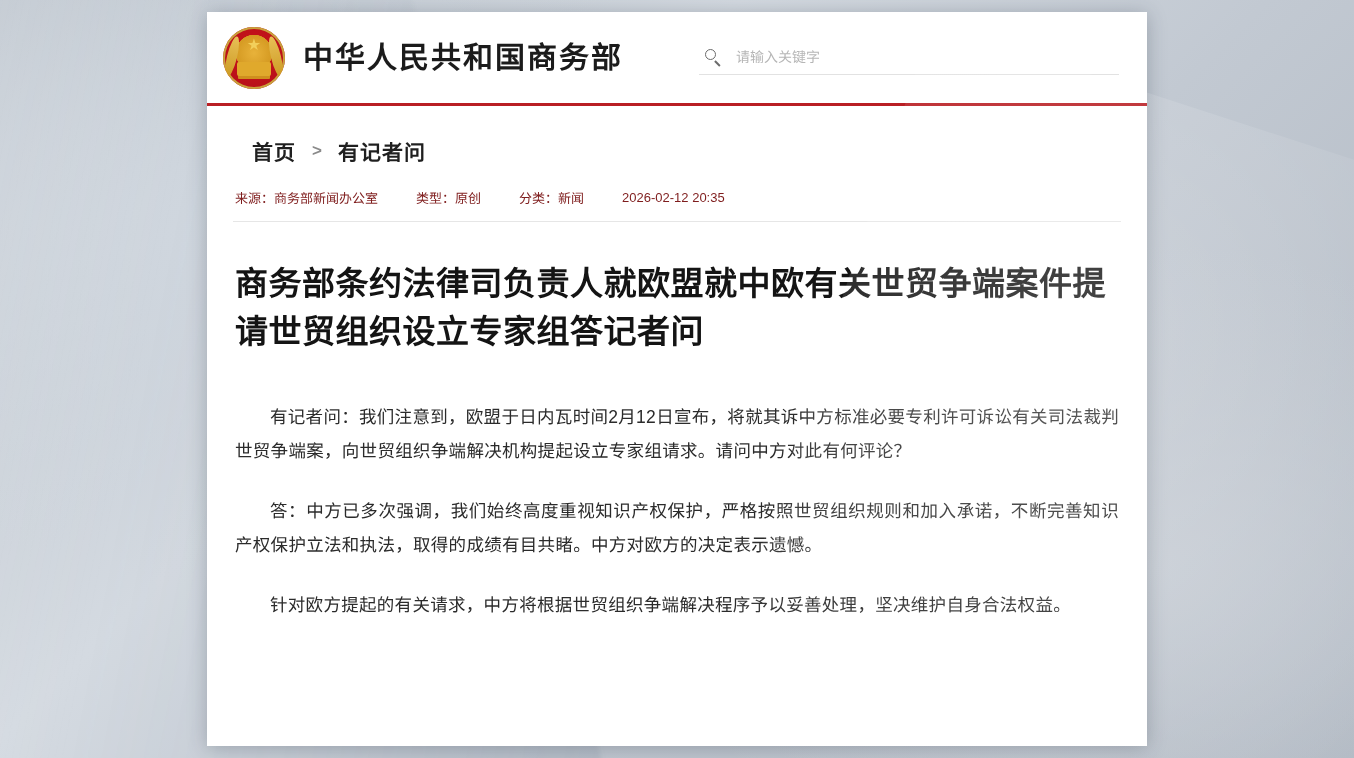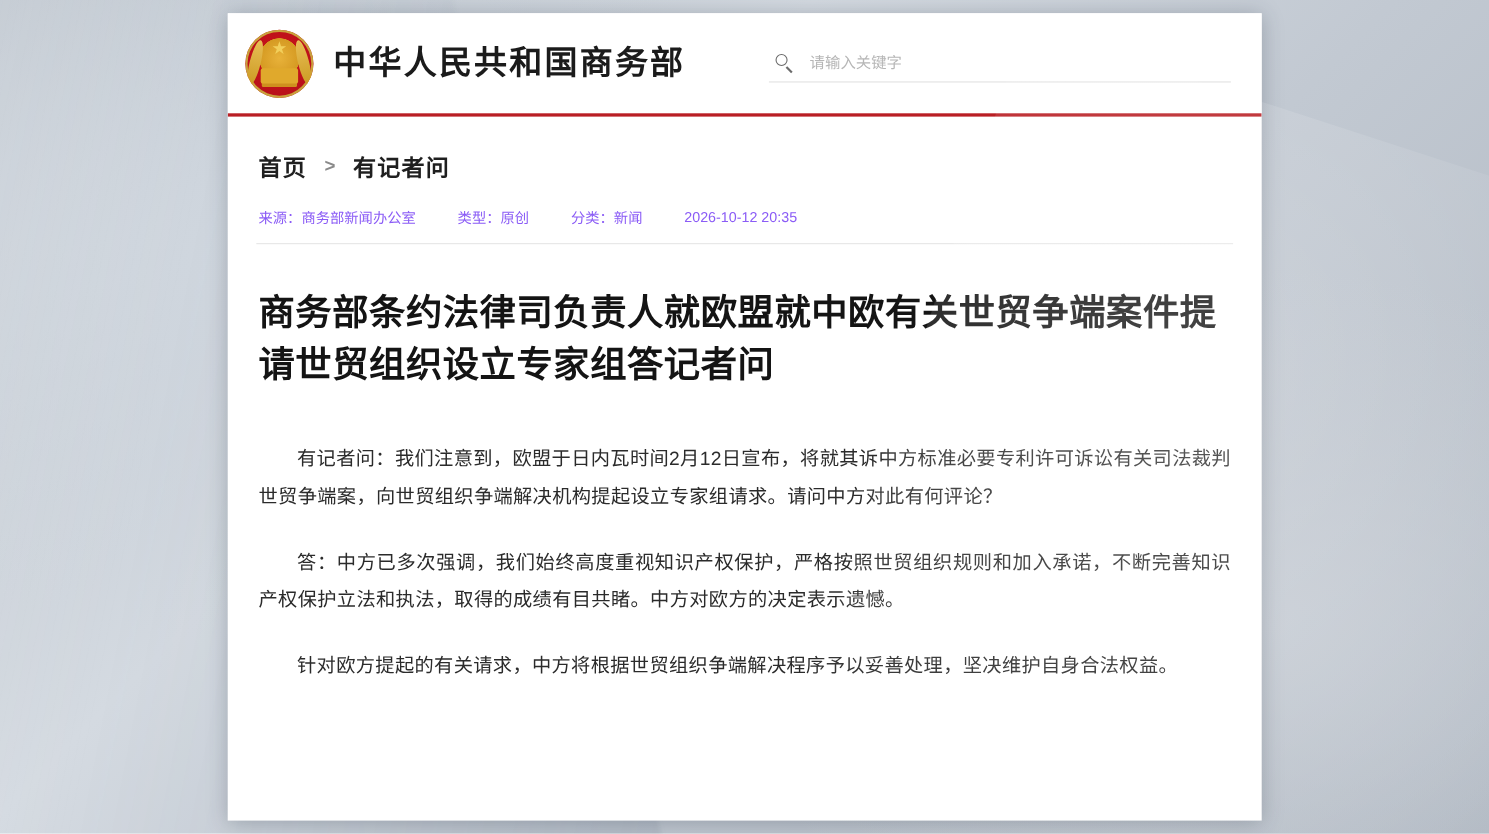--- a/index.html
+++ b/index.html
@@ -181,21 +181,21 @@
     width: 100%;
     font-family: "Liberation Sans", "DejaVu Sans", sans-serif;
   }
   .search-input::placeholder { color: #b6b6b6; }
 
   
   .breadcrumb {
     display: flex;
     align-items: center;
     gap: 16px;
-    padding: 30px 0 0 28px;
+    padding: 30px 0 0 45px;
     border-bottom: none;
   }
   .crumb {
     font-size: 21px;
     font-weight: bold;
     color: #1f1f1f;
     letter-spacing: 1px;
   }
   .crumb-sep {
     font-size: 17px;
@@ -207,21 +207,21 @@
   .meta-wrap {
     margin: 22px 26px 0 26px;
     padding-bottom: 14px;
     border-bottom: 1px solid #e6e6e6;
   }
   .meta-line {
     display: flex;
     align-items: center;
     gap: 38px;
     font-size: 13px;
-    color: #8b5cf6;
+    color: #7f1d1d;
     padding-left: 2px;
   }
   .meta-item { white-space: nowrap; }
 
   
   .article {
     padding: 0 28px;
   }
   .article-title {
     margin: 38px 0 0 0;
@@ -274,21 +274,21 @@
       <span class="crumb">首页</span>
       <span class="crumb-sep">&gt;</span>
       <span class="crumb">有记者问</span>
     </div>
 
     <div class="meta-wrap">
       <div class="meta-line">
         <span class="meta-item">来源：商务部新闻办公室</span>
         <span class="meta-item">类型：原创</span>
         <span class="meta-item">分类：新闻</span>
-        <span class="meta-item">2026-10-12 20:35</span>
+        <span class="meta-item">2026-02-12 20:35</span>
       </div>
     </div>
 
     <div class="article">
       <h1 class="article-title">商务部条约法律司负责人就欧盟就中欧有关世贸争端案件提请世贸组织设立专家组答记者问</h1>
       <div class="article-body">
         <p>有记者问：我们注意到，欧盟于日内瓦时间2月12日宣布，将就其诉中方标准必要专利许可诉讼有关司法裁判世贸争端案，向世贸组织争端解决机构提起设立专家组请求。请问中方对此有何评论？</p>
         <p>答：中方已多次强调，我们始终高度重视知识产权保护，严格按照世贸组织规则和加入承诺，不断完善知识产权保护立法和执法，取得的成绩有目共睹。中方对欧方的决定表示遗憾。</p>
         <p>针对欧方提起的有关请求，中方将根据世贸组织争端解决程序予以妥善处理，坚决维护自身合法权益。</p>
       </div>

